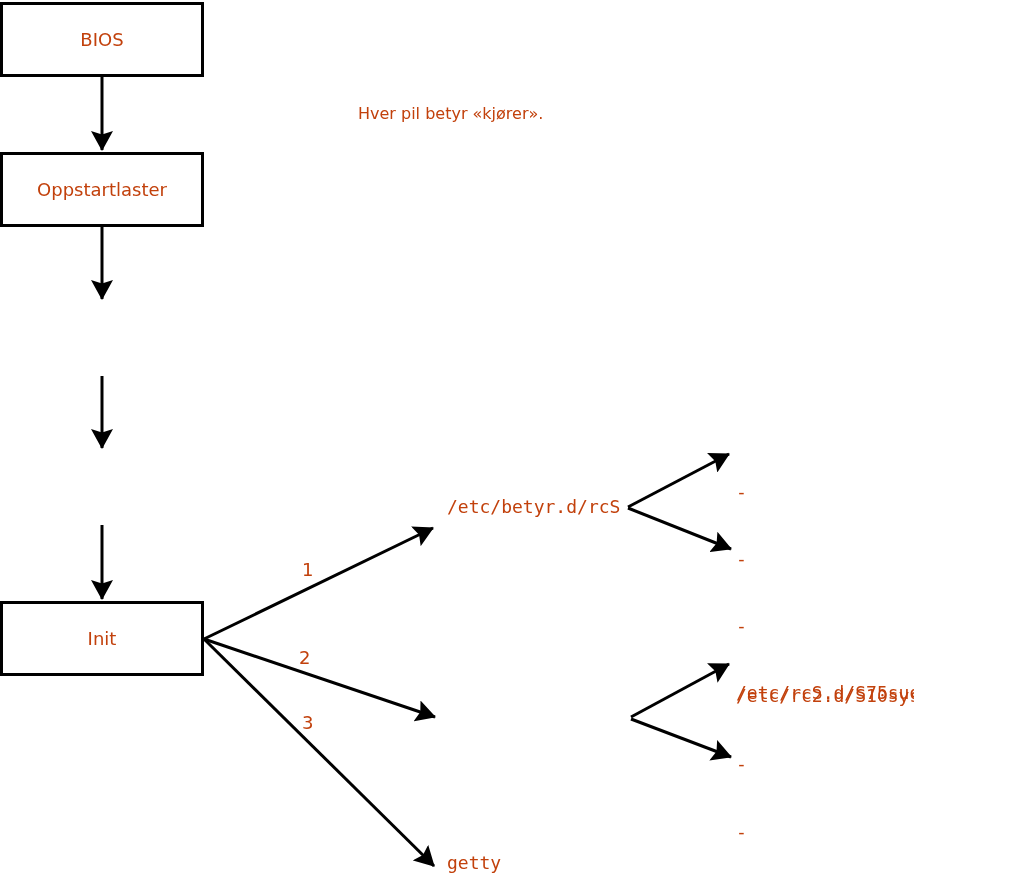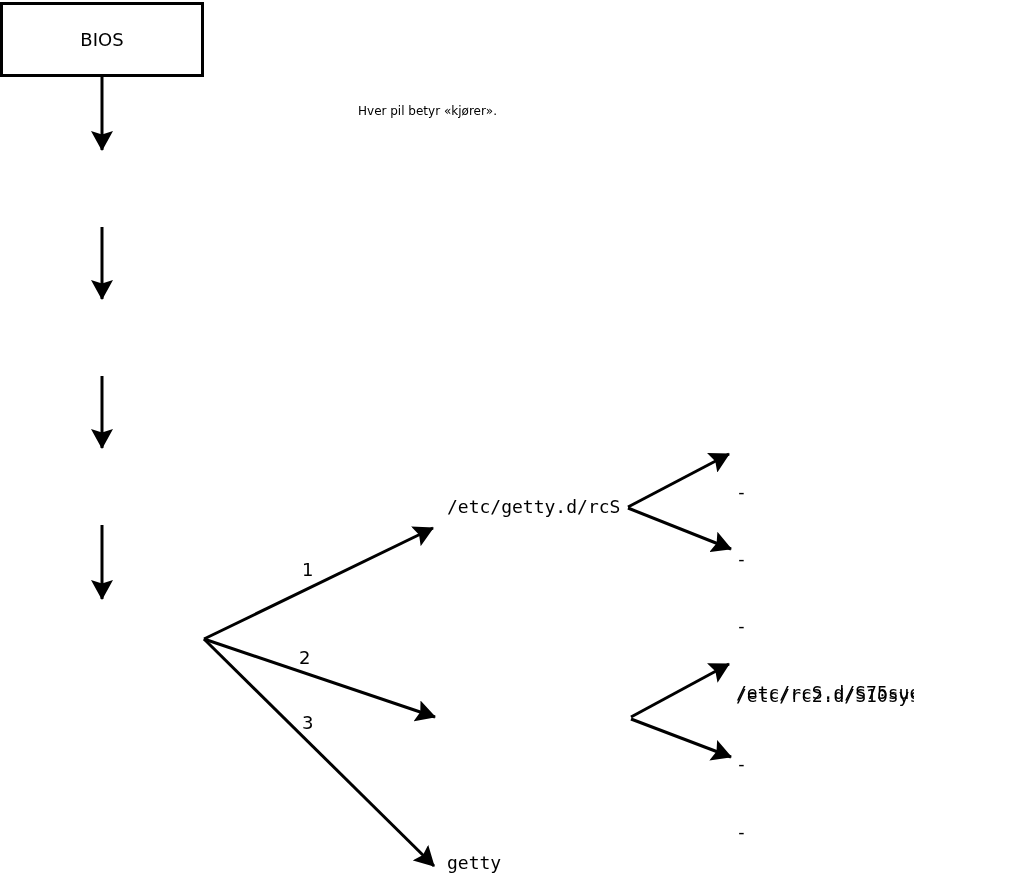--- a/index.html
+++ b/index.html
@@ -7,21 +7,21 @@
     padding: 0;
     background: #ffffff;
   }
   .canvas {
     position: relative;
     width: 914px;
     height: 875px;
     background: #ffffff;
     overflow: hidden;
     font-family: "DejaVu Sans", sans-serif;
-    color: #000000;
+    color: #c2410c;
   }
   svg.links {
     position: absolute;
     left: 0;
     top: 0;
     z-index: 1;
   }
   svg.links line {
     stroke: #000000;
     stroke-width: 3;
@@ -36,21 +36,21 @@
     display: flex;
     align-items: center;
     justify-content: center;
     font-size: 18px;
     z-index: 2;
   }
   .note {
     position: absolute;
     left: 358px;
     top: 104px;
-    font-size: 12px;
+    font-size: 16px;
     white-space: nowrap;
     z-index: 2;
   }
   .num {
     position: absolute;
     font-size: 18px;
     z-index: 2;
   }
   .mono {
     position: absolute;
@@ -92,28 +92,34 @@
     <line x1="628" y1="507" x2="729" y2="454" marker-end="url(#arw)"></line>
     <line x1="628" y1="508" x2="731" y2="549" marker-end="url(#arw)"></line>
 
     <line x1="631" y1="717" x2="729" y2="664" marker-end="url(#arw)"></line>
     <line x1="631" y1="719" x2="731" y2="757" marker-end="url(#arw)"></line>
   </svg>
 
   <div class="box" style="top:2px">
     <span>BIOS</span>
   </div>
+  <div class="box" style="top:152px">
+    <span>Oppstartlaster</span>
+  </div>
+  <div class="box" style="top:601px">
+    <span>Init</span>
+  </div>
 
   <div class="note">Hver pil betyr «kjører».</div>
 
   <div class="num" style="left:302px;top:559px">1</div>
   <div class="num" style="left:299px;top:647px">2</div>
   <div class="num" style="left:302px;top:712px">3</div>
 
-  <div class="mono" style="left:447px;top:496px">/etc/getty.d/rcS</div>
+  <div class="mono" style="left:447px;top:496px">/etc/betyr.d/rcS</div>
   <div class="mono" style="left:447px;top:852px">getty</div>
 
   <div class="mono mono-col" style="left:736px;top:437px">
     <div>-</div>
     <div>-</div>
     <div>-</div>
     <div>/etc/rcS.d/S75sudo</div>
   </div>
 
   <div class="mono mono-col col2" style="left:736px;top:641px">

